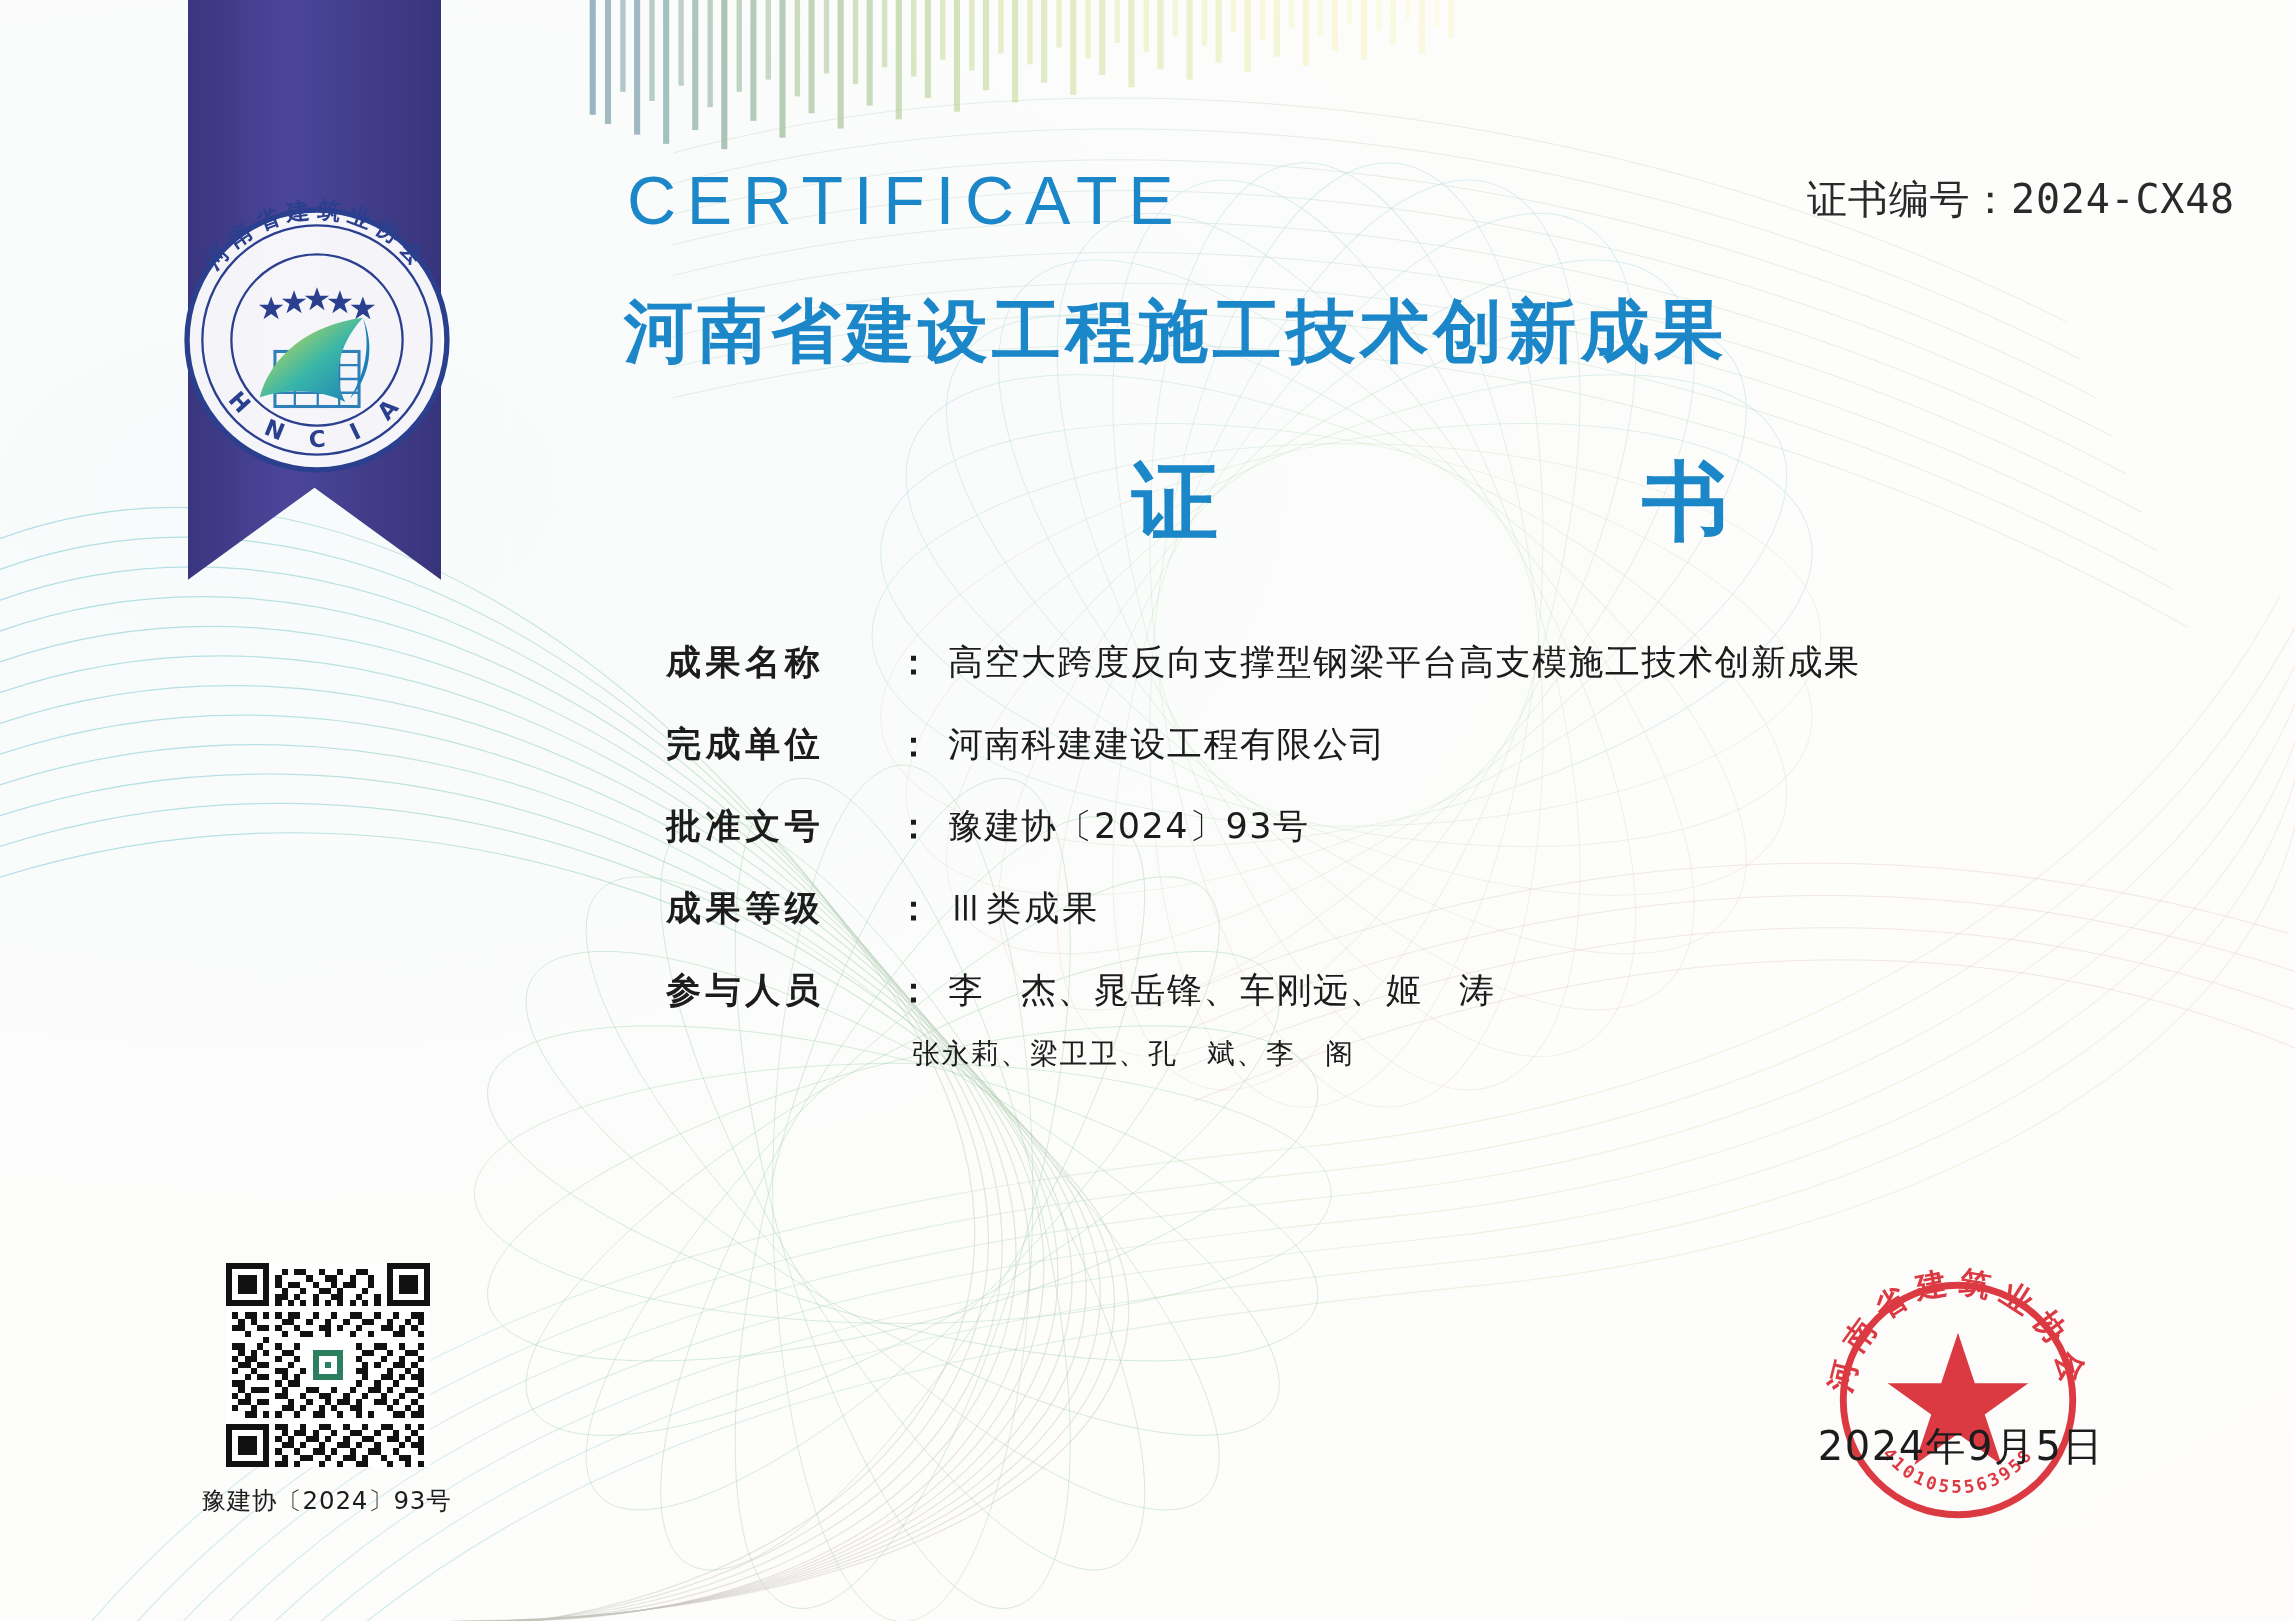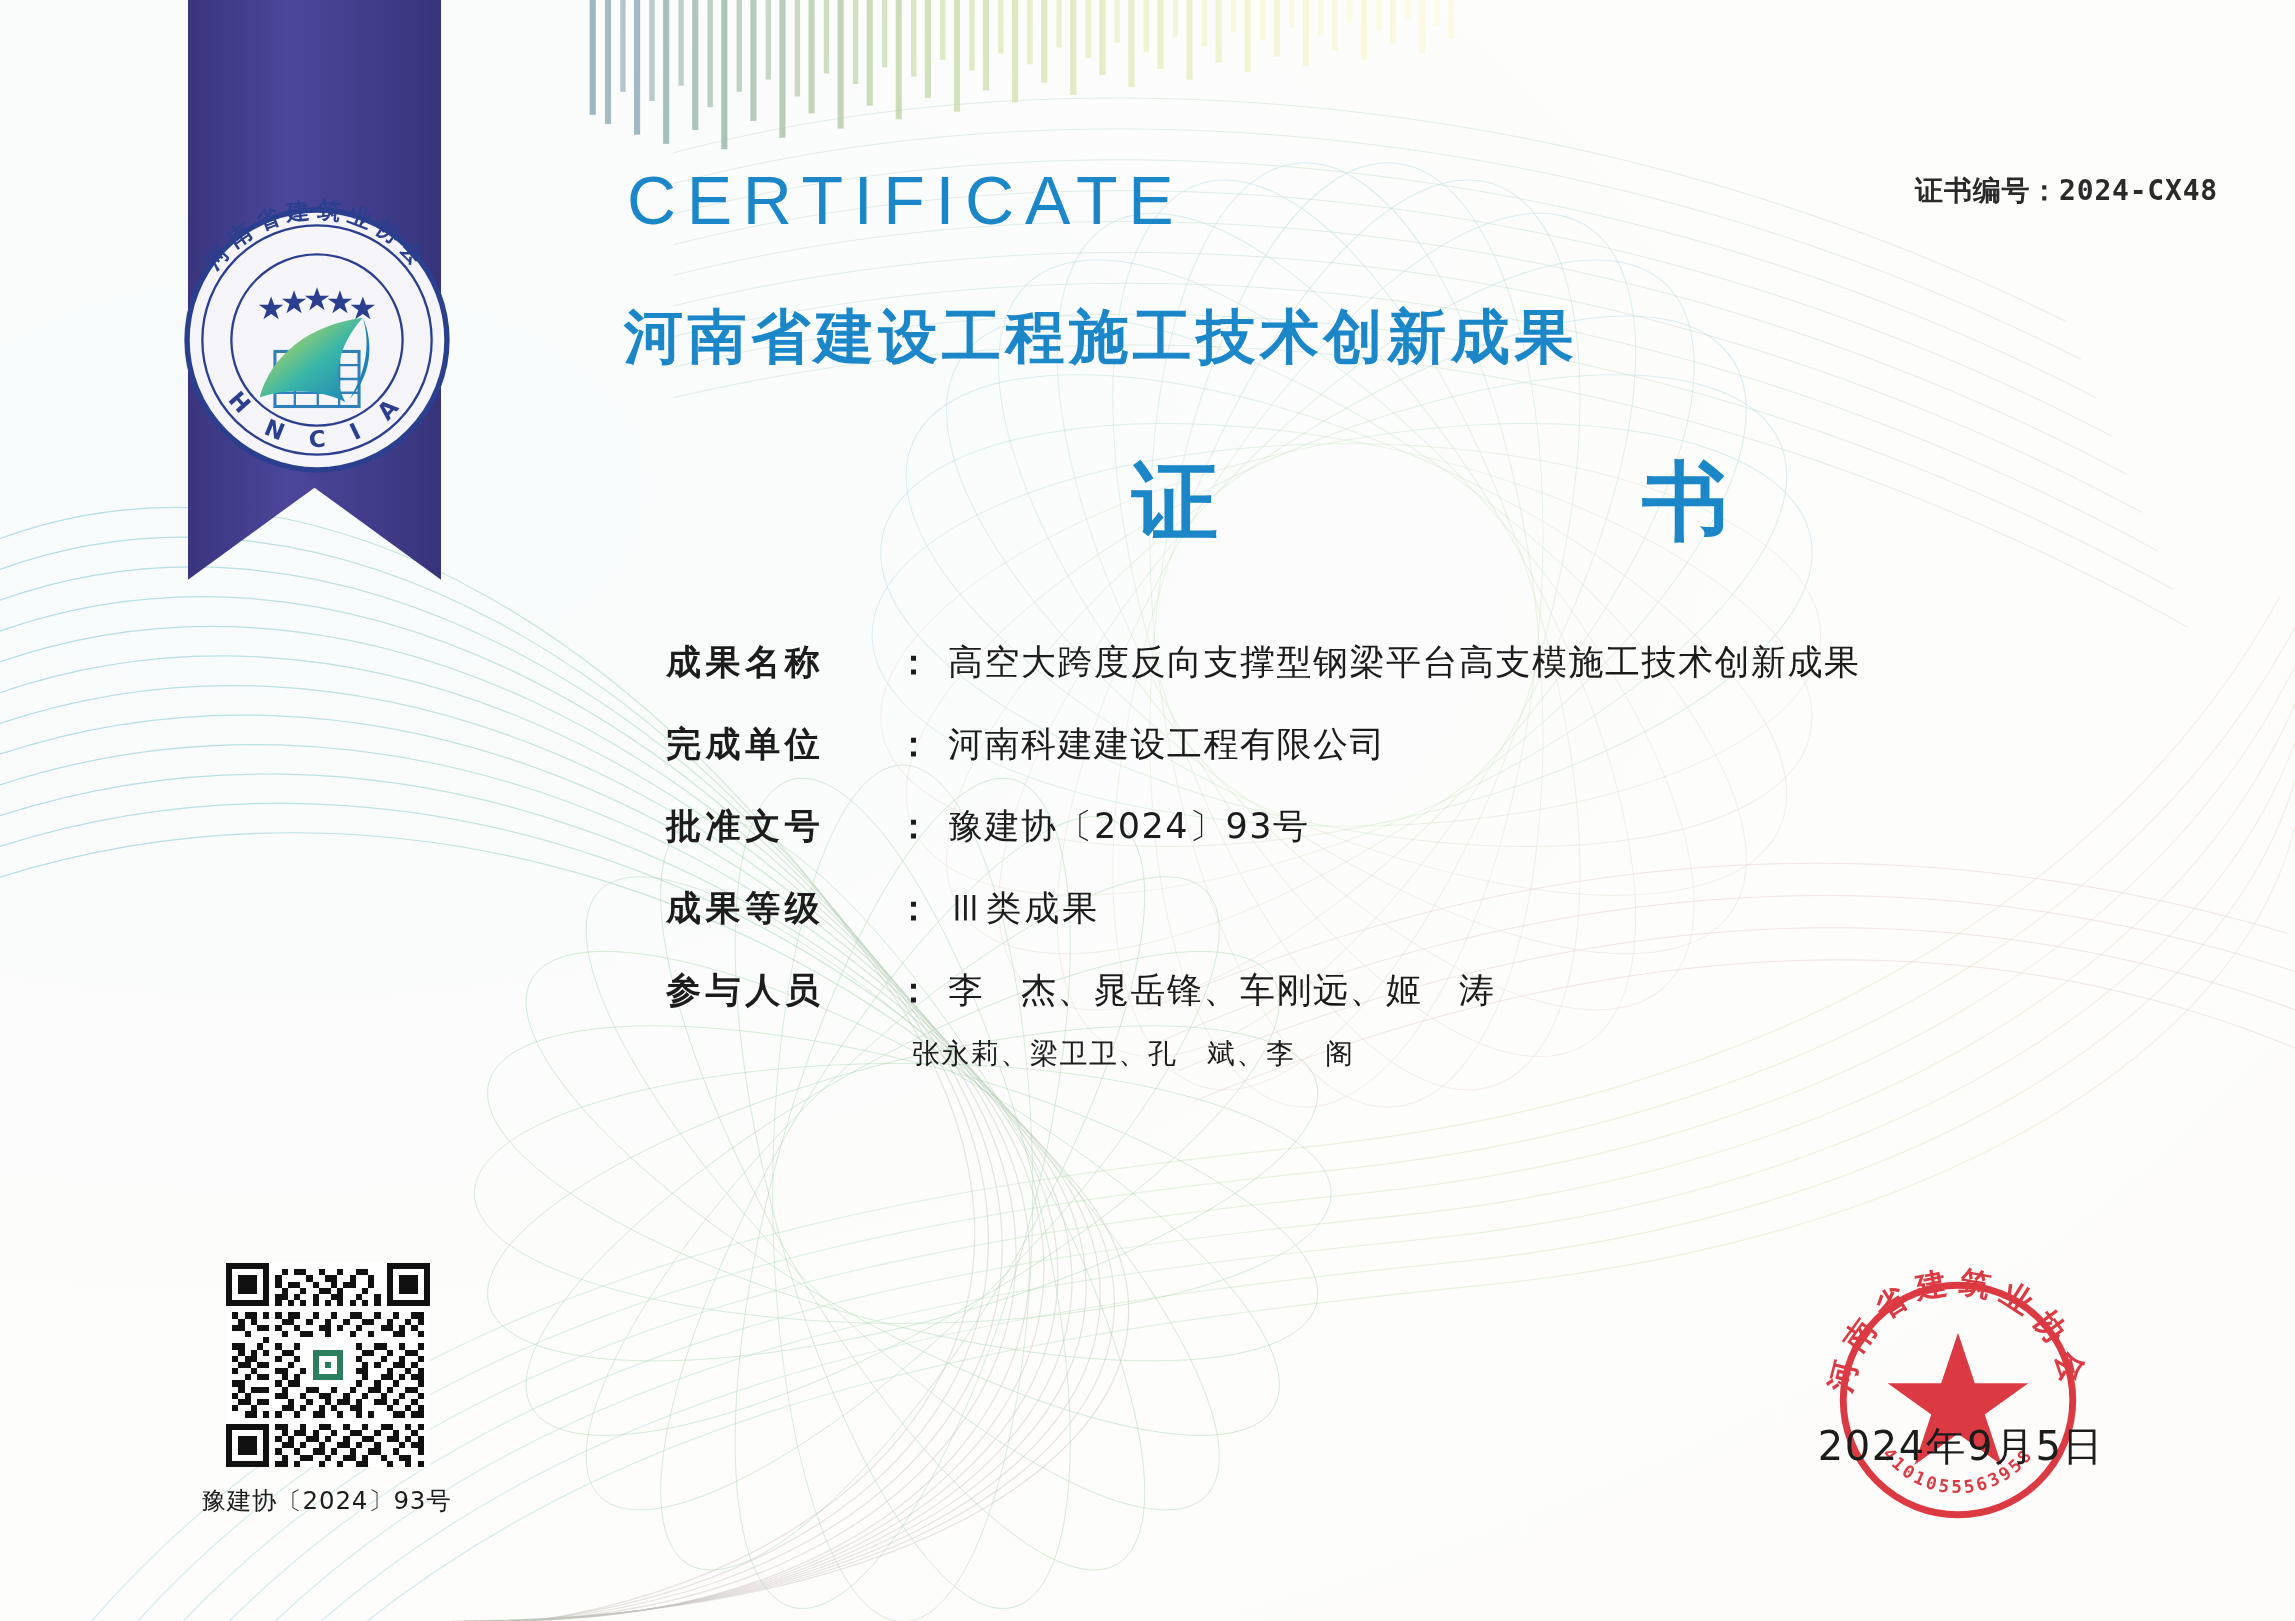--- a/index.html
+++ b/index.html
@@ -53,48 +53,47 @@
     left: 145px;
     top: 168px;
     width: 344px;
     height: 321px;
     pointer-events: none;
   }
 
   
   .cert-no {
     position: absolute;
-    right: 77px;
+    right: 60px;
     top: 172px;
     font-family: "DejaVu Sans Mono", monospace;
-    font-size: 28px;
+    font-size: 40px;
     letter-spacing: 0.8px;
     color: #2a2a2a;
     white-space: nowrap;
-    font-weight: bold;
   }
 
   .title-en {
     position: absolute;
     left: 627px;
     top: 161px;
     font-family: "Liberation Sans", sans-serif;
     font-size: 68px;
     font-weight: 400;
     letter-spacing: 10.7px;
     color: #1b86c8;
     white-space: nowrap;
   }
 
   .title-cn {
     position: absolute;
     left: 624px;
-    top: 298px;
+    top: 286px;
     font-family: "DejaVu Sans", sans-serif;
-    font-size: 59px;
+    font-size: 69px;
     font-weight: 700;
     letter-spacing: 4.6px;
     color: #1b86c8;
     white-space: nowrap;
   }
 
   .title-cn2 {
     position: absolute;
     left: 1132px;
     top: 444px;

